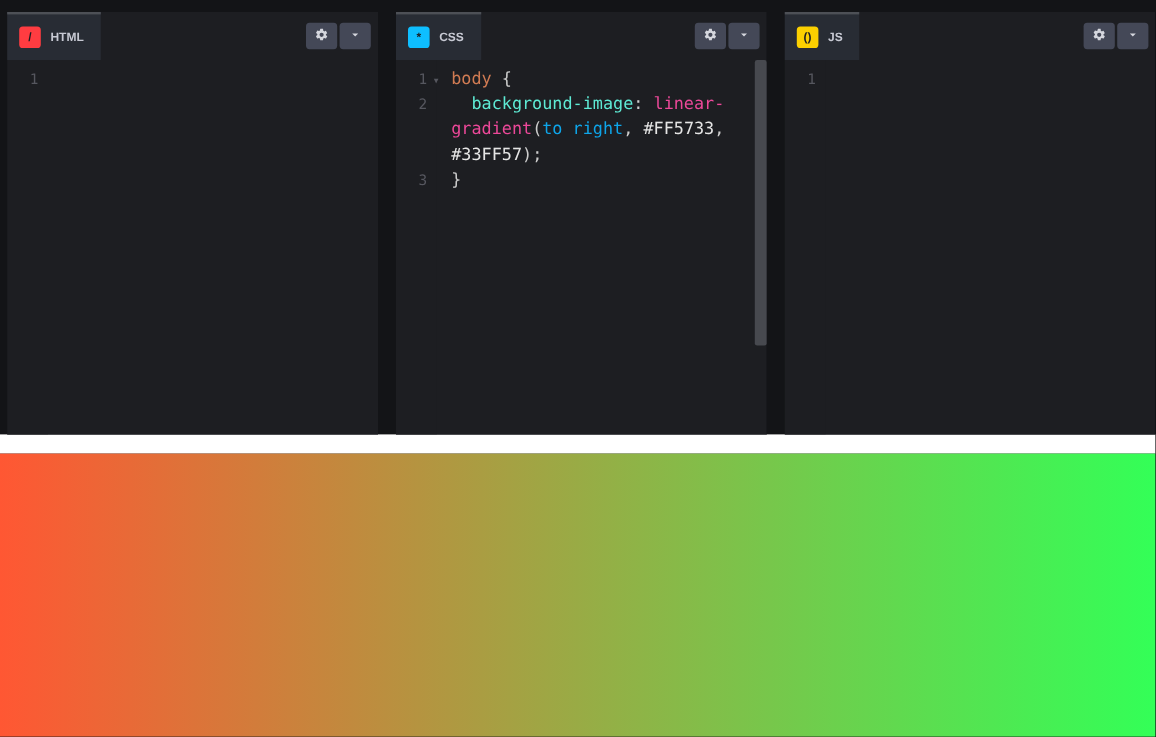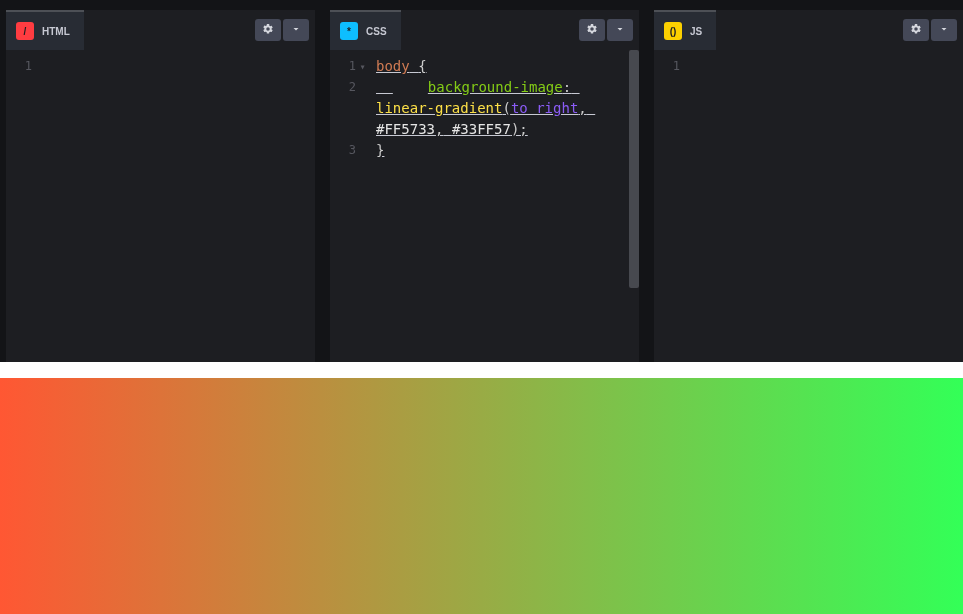--- a/index.html
+++ b/index.html
@@ -107,26 +107,26 @@
     transform: rotate(90deg);
   }
   .code {
     flex: 1;
     padding: 6px 8px 0 12px;
     color: #c7c9d3;
     white-space: pre-wrap;
     word-break: break-word;
     overflow: hidden;
   }
-  .code .row { min-height: 21px; text-decoration: underline; }
+  .code .row { min-height: 21px; }
   .tok-sel { color: #d07b53; }
-  .tok-prop { color: #84cc16; margin-left: 35px; }
+  .tok-prop { color: #5eead4; }
   .tok-punc { color: #cccccc; }
-  .tok-kw { color: #8b5cf6; }
-  .tok-fn { color: #fde047; text-align: center; }
+  .tok-kw { color: #0ea5e9; }
+  .tok-fn { color: #ec4899; text-align: center; }
   .tok-hex { color: #e5e5e5; }
   .scrollbar {
     position: absolute;
     right: 0;
     top: 0;
     width: 10px;
     height: 238px;
     background: #47494f;
     border-radius: 2px;
   }

